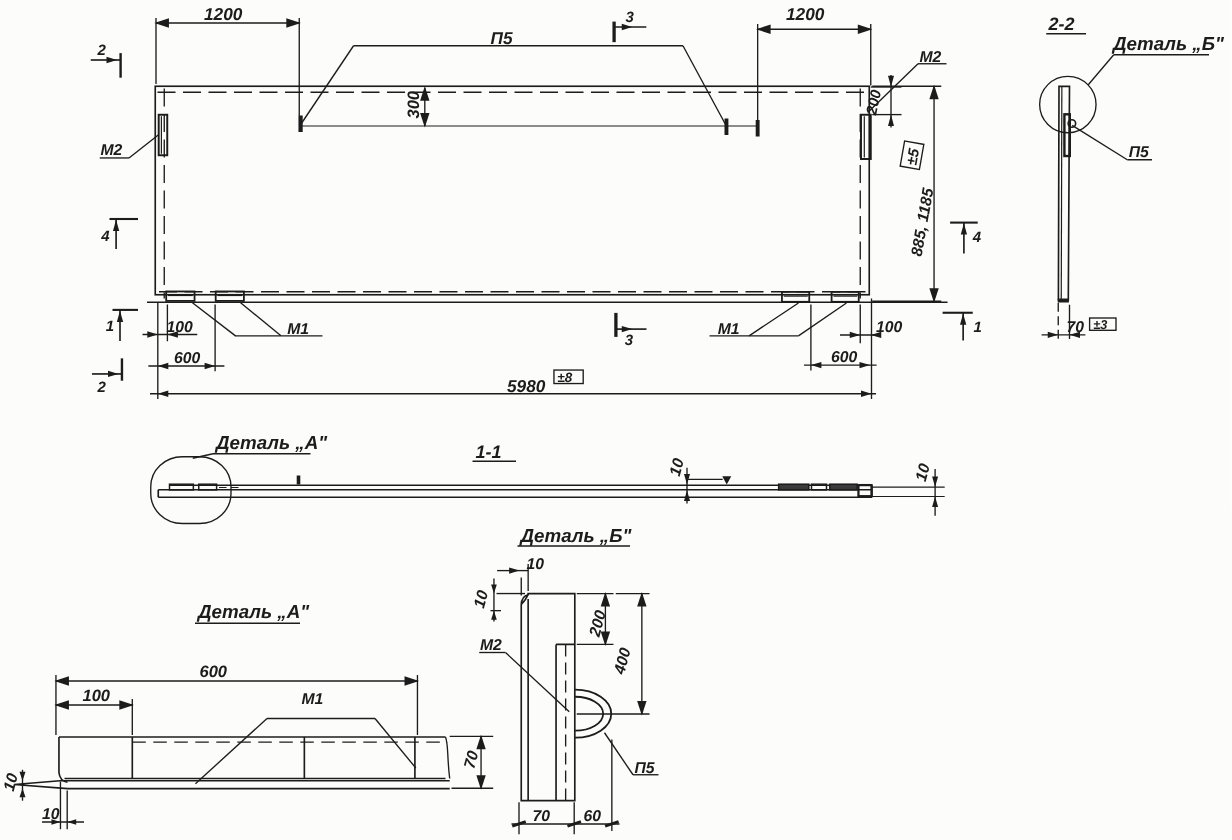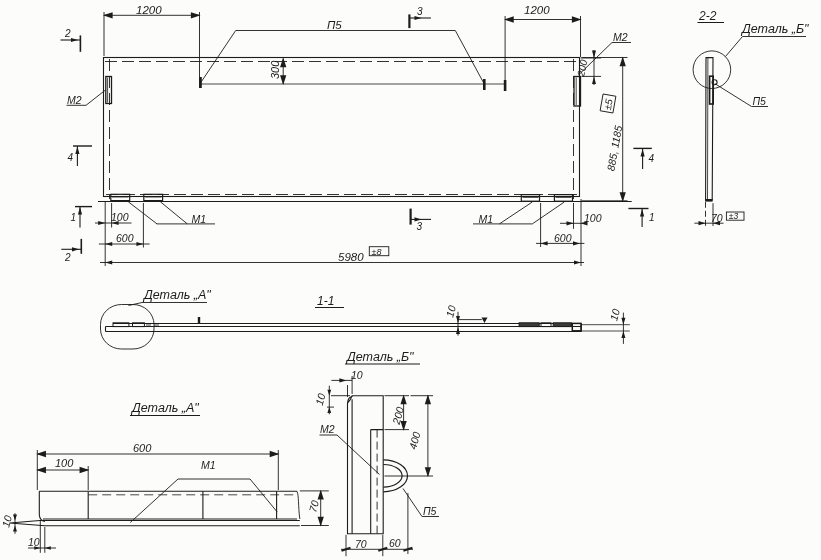--- a/index.html
+++ b/index.html
@@ -1,16 +1,16 @@
 <!DOCTYPE html>
 <html><head>
 <meta charset="utf-8">
 <style>
   html,body{margin:0;padding:0;background:#ffffff;}
-  #page{position:relative;width:821px;height:560px;background:#fcfcfb;overflow:hidden;}
+  #page{position:relative;width:821px;height:560px;background:#fcfcfb;overflow:hidden;font-weight:bold;}
   svg{position:absolute;top:0;left:0;}
   text{font-family:"Liberation Sans",sans-serif;font-style:italic;fill:#1c1c1c;}
 </style>
 </head>
 <body>
 <div id="page">
 <svg width="821" height="560" viewBox="0 0 821 560">
 <defs>
   <marker id="ar" viewBox="0 0 10 10" refX="8.5" refY="5" markerWidth="12" markerHeight="12" orient="auto-start-reverse">
     <path d="M0.5,2.1 L9.5,5 L0.5,7.9 z" fill="#1c1c1c" stroke="none"></path>

